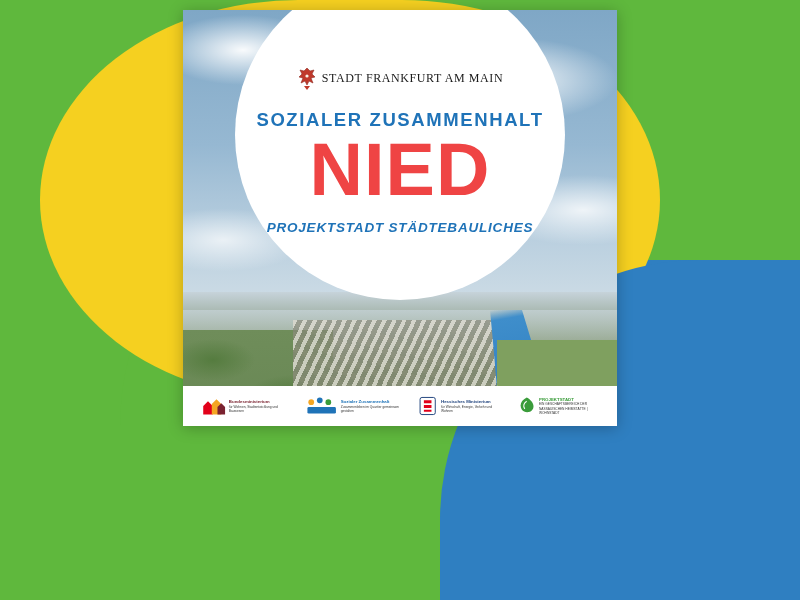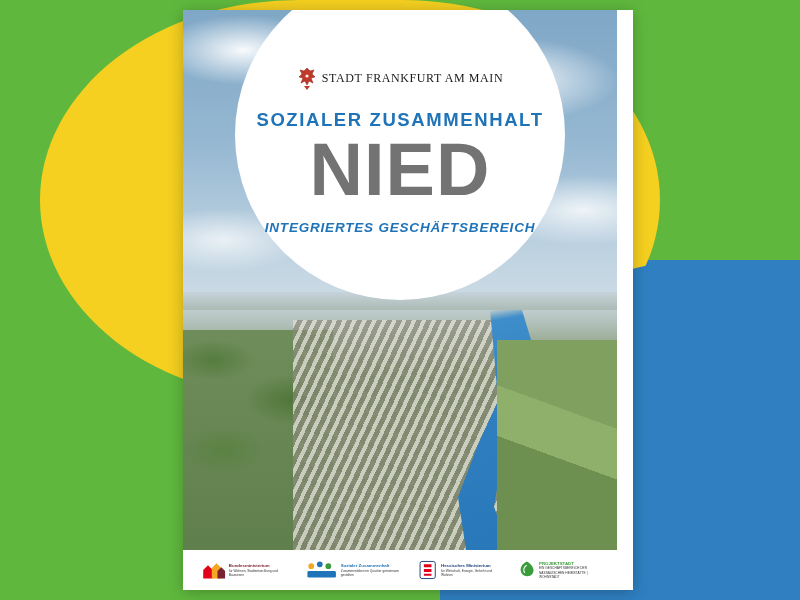--- a/index.html
+++ b/index.html
@@ -69,25 +69,24 @@
     width: 190px; height: 210px;
     background: #5fb83d;
   }
 
   
   #cover {
     position: absolute;
     left: 183px;
     top: 10px;
     width: 434px;
-    height: 580px;
+    height: 416px;
     background: #ffffff;
     box-shadow: 0 2px 14px rgba(0,0,0,0.25);
     overflow: hidden;
-    padding-left: 16px;
   }
 
   
   .photo {
     position: absolute;
     left: 0; top: 0;
     width: 434px;
     height: 540px;
     overflow: hidden;
     background: #8fb4cf;
@@ -176,21 +175,21 @@
   .eagle { width: 20px; height: 24px; }
 
   .kicker {
     color: #1f73b8;
     font-weight: bold;
     font-size: 18.5px;
     letter-spacing: 1.6px;
     margin-bottom: 2px;
   }
   .bigtitle {
-    color: #737373;
+    color: #ef4444;
     font-weight: bold;
     font-size: 74px;
     line-height: .95;
     letter-spacing: 1px;
     margin: 2px 0 14px 0;
     text-align: center;
   }
   .subtitle {
     color: #1f73b8;
     font-style: italic;
@@ -267,21 +266,21 @@
         <path d="M10 1 L13 4 L17 3 L15 7 L18 10 L14 11 L16 16 L12 14 L10 18 L8 14 L4 16 L6 11 L2 10 L5 7 L3 3 L7 4 Z" fill="#c0392b" stroke="#8e2a20" stroke-width=".6"></path>
         <circle cx="10" cy="9" r="1.6" fill="#f7f2e6"></circle>
         <path d="M7 19 h6 l-3 4 z" fill="#c0392b"></path>
       </svg>
       <span class="crest-text">STADT FRANKFURT AM MAIN</span>
     </div>
 
     <div class="kicker">SOZIALER ZUSAMMENHALT</div>
     <div class="bigtitle">NIED</div>
     <div class="subtitle">
-      <span>INTEGRIERTES GESCHÄFTSBEREICH</span><br>
+      <span>PROJEKTSTADT STÄDTEBAULICHES</span><br>
     </div>
   </div>
 
   <div class="logos">
 
     <div class="logo logo-1">
       <svg class="mark" width="26" height="22" viewBox="0 0 26 22">
         <path d="M2 20 V11 L7 6 L12 11 V20 Z" fill="#e2001a"></path>
         <path d="M11 20 V9 L16 4 L21 9 V20 Z" fill="#f5a623"></path>
         <path d="M17 20 V12 L21 8 L25 12 V20 Z" fill="#7a2230"></path>

